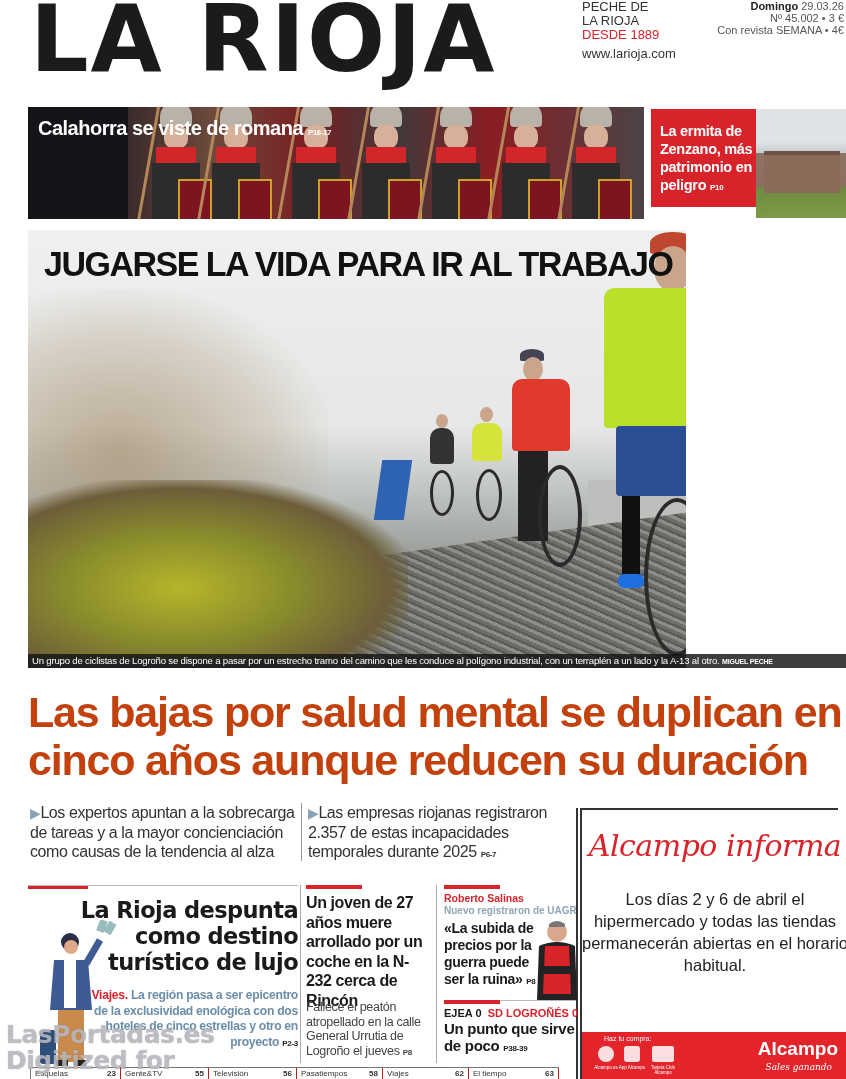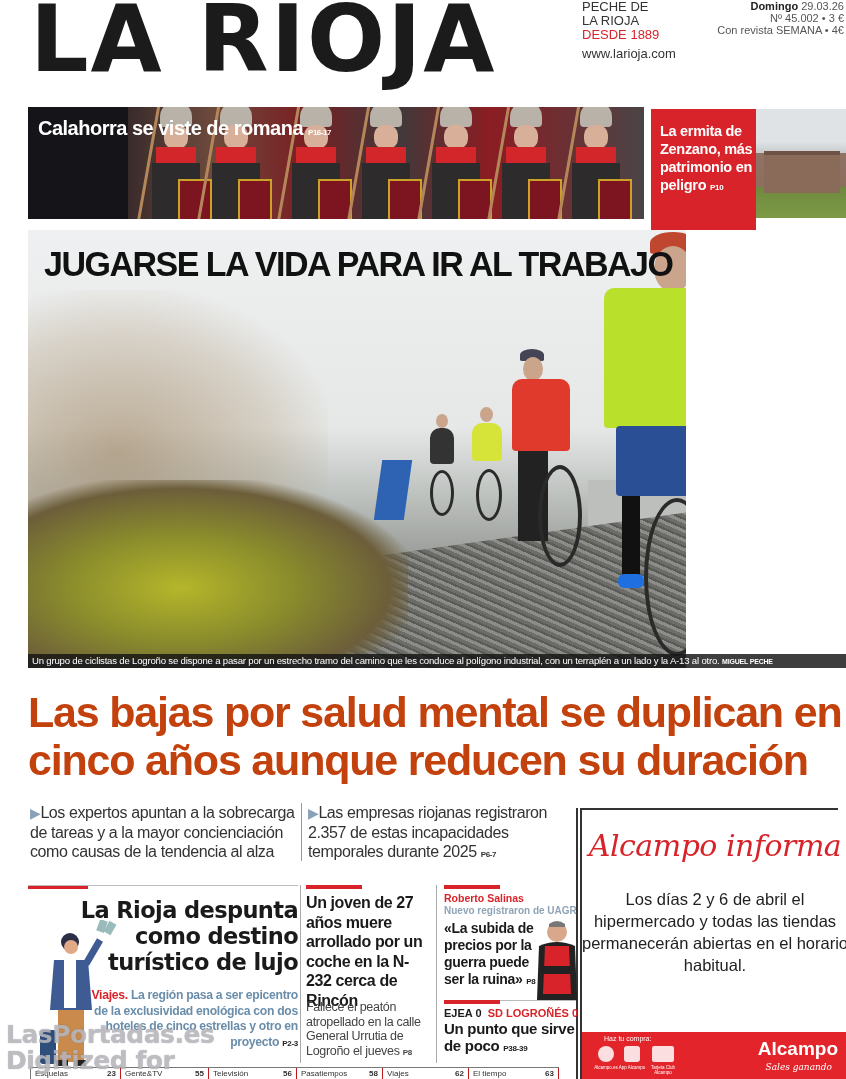--- a/index.html
+++ b/index.html
@@ -16,21 +16,21 @@
   .teaser1{left:28px;top:107px;width:616px;height:112px;background:linear-gradient(90deg,#141419 0 100px,#3a2b2b 100px,#6d4a3c 30%,#7a1f22 45%,#3f3a3b 60%,#8b1d22 75%,#4a4446 100%);overflow:hidden;text-align:right;}
   .teaser1 .sold{position:absolute;top:0;width:56px;height:112px;}
   .teaser1 .helm{position:absolute;top:-6px;left:12px;width:32px;height:26px;border-radius:16px 16px 4px 4px;background:#b8b2a8;}
   .teaser1 .face{position:absolute;top:18px;left:16px;width:24px;height:24px;border-radius:10px;background:#d8b09a;}
   .teaser1 .scarf{position:absolute;top:40px;left:8px;width:40px;height:18px;background:#d3262b;}
   .teaser1 .armor{position:absolute;top:56px;left:4px;width:48px;height:60px;background:#2e2b2d;}
   .teaser1 .shield{position:absolute;top:72px;left:30px;width:30px;height:44px;background:#7c1520;border:2px solid #c9a227;}
   .teaser1 .spear{position:absolute;top:-40px;left:2px;width:3px;height:160px;background:#b4875a;transform:rotate(10deg);}
   .teaser1 .title{position:absolute;left:10px;top:10px;color:#fff;font-weight:bold;font-size:20px;line-height:23px;letter-spacing:-0.5px;}
   .pg{font-size:8px;font-weight:bold;}
-  .teaser2{left:651px;top:109px;width:105px;height:121px;background:#d8232a;color:#fff;}
+  .teaser2{left:651px;top:109px;width:105px;height:98px;background:#d8232a;color:#fff;}
   .teaser2 .title{position:absolute;left:9px;top:13px;font-weight:bold;font-size:14.5px;line-height:18px;letter-spacing:-0.3px;}
   .teaser2-img{left:756px;top:109px;width:90px;height:109px;background:linear-gradient(180deg,#dfe3e6 0 30%,#c7cccf 40%,#8f7365 40%,#8d6e5e 72%,#6f8a3e 72%,#7d9a47 100%);overflow:hidden;}
   .teaser2-img .house{position:absolute;left:8px;top:42px;width:76px;height:38px;background:#8a6a58;border-top:4px solid #6d5245;}
   
   .photo{left:28px;top:230px;width:658px;height:438px;overflow:hidden;background:linear-gradient(180deg,#eef0f1 0,#e6e8e7 45%,#bfc3c0 60%,#7f817c 85%,#5e605b 100%);}
   .bush{position:absolute;left:0;top:250px;width:380px;height:180px;background:radial-gradient(ellipse at 40% 60%,#b5b62a 0,#8a8c2c 35%,#6c5e3a 65%,rgba(80,70,50,0) 75%);}
   .bush2{position:absolute;left:0;top:60px;width:300px;height:230px;background:radial-gradient(ellipse at 30% 70%,rgba(150,120,80,.55) 0,rgba(160,130,90,.25) 50%,rgba(0,0,0,0) 75%);}
   .gravel{position:absolute;left:250px;top:300px;width:568px;height:140px;background:repeating-linear-gradient(30deg,#6c6d68 0 3px,#8c8d88 3px 6px,#5a5b56 6px 8px);transform:skewY(-8deg);}
   .road{position:absolute;left:560px;top:250px;width:258px;height:100px;background:#bdbfbd;}
   .rail{position:absolute;left:680px;top:140px;width:138px;height:48px;background:linear-gradient(180deg,#c9ccc9,#8f938f);transform:skewY(-12deg);}

